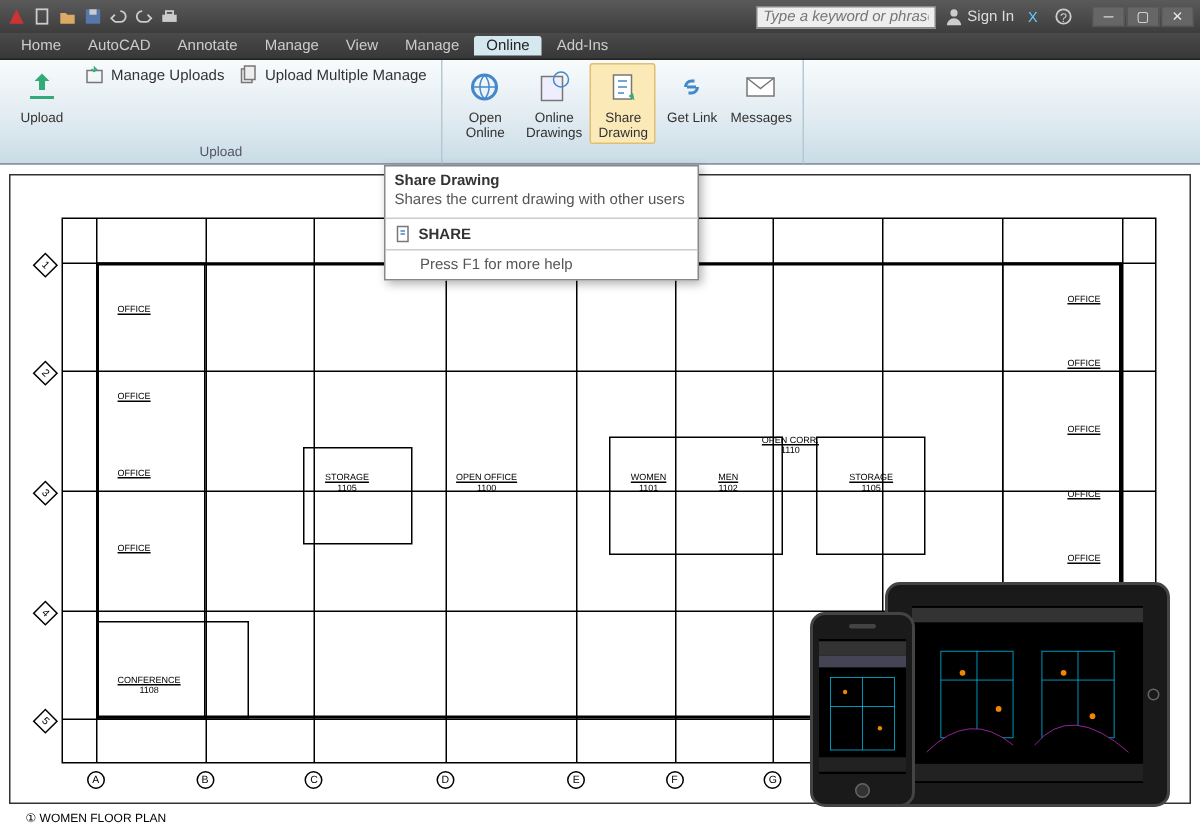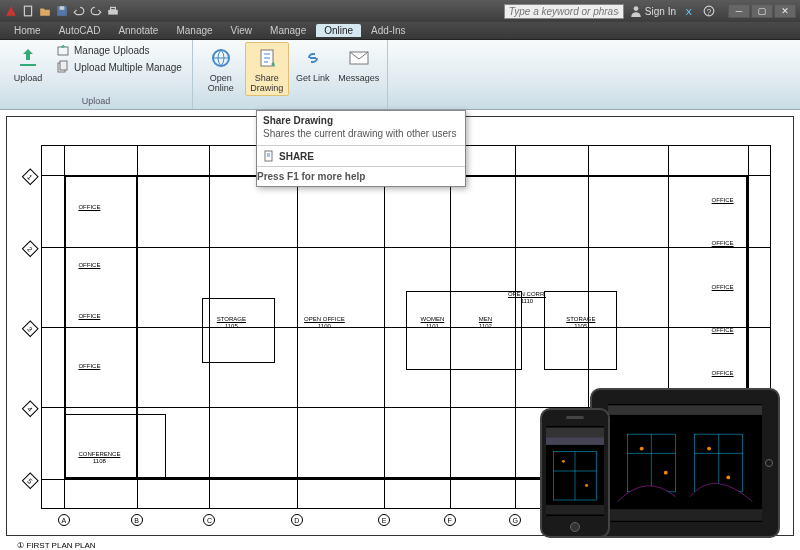--- a/index.html
+++ b/index.html
@@ -20,27 +20,27 @@
 .ribbon{height:70px;background:linear-gradient(#f8fbfc,#dfeaf0 60%,#c9dce6);display:flex;border-bottom:1px solid #9ab}
 .ribbon-group{border-right:1px solid #b5c9d5;padding:2px 6px;display:flex;flex-direction:column;justify-content:space-between}
 .group-items{display:flex;gap:2px;align-items:flex-start}
 .group-label{font-size:9px;color:#556;text-align:center;padding:1px 0}
 .rbtn-big{display:flex;flex-direction:column;align-items:center;width:44px;padding:2px;cursor:pointer;border:1px solid transparent;border-radius:2px}
 .rbtn-big.active{background:#fce9b8;border-color:#e0c070}
 .rbtn-big-ico{width:26px;height:26px;display:flex;align-items:center;justify-content:center}
 .rbtn-big-lbl{font-size:9px;color:#333;text-align:center;line-height:10px;margin-top:2px}
 .rbtn-small{display:flex;align-items:center;gap:4px;font-size:10px;color:#333;padding:1px 4px;cursor:pointer}
 .rbtn-small-ico{width:14px;height:14px;display:flex;align-items:center;justify-content:center}
-.vstack{display:flex;flex-direction:column;gap:1px}
+.vstack{display:flex;flex-direction:row;gap:1px}
 .tooltip{position:absolute;left:256px;top:110px;width:210px;background:#fff;border:1px solid #888;font-size:10px;box-shadow:2px 2px 6px rgba(0,0,0,.3);z-index:50}
 .tooltip-title{font-weight:bold;padding:4px 6px 2px;color:#333}
 .tooltip-desc{padding:0 6px 6px;color:#555}
 .tooltip-sep{border-top:1px solid #ccc}
 .tooltip-share{padding:4px 6px;font-weight:bold;color:#333;display:flex;align-items:center;gap:4px}
-.tooltip-f1{padding:4px 0;color:#555;font-weight:bold}
+.tooltip-f1{padding:4px 23px;color:#555;font-weight:normal}
 .canvas{position:relative;width:800px;height:440px;background:#fff}
 .paper{position:absolute;left:6px;top:6px;right:6px;height:420px;border:1px solid #333}
 .inner-border{position:absolute;left:34px;top:28px;right:22px;bottom:26px;border:1px solid #000}
 .col-line{position:absolute;width:1px;background:#000;top:0;bottom:0}
 .row-line{position:absolute;height:1px;background:#000;left:0;right:0}
 .col-lbl{position:absolute;bottom:-18px;width:12px;height:12px;border:1px solid #000;border-radius:50%;font-size:7px;display:flex;align-items:center;justify-content:center;transform:translateX(-6px);background:#fff}
 .row-lbl{position:absolute;left:-22px;width:12px;height:12px;border:1px solid #000;font-size:7px;display:flex;align-items:center;justify-content:center;transform:translateY(-6px);background:#fff;transform-origin:center;rotate:45deg}
 .wall{position:absolute;background:none;border:1.5px solid #000}
 .room-lbl{position:absolute;font-size:6px;text-align:center;line-height:7px}
 .room-lbl .r-name{text-decoration:underline}
@@ -175,20 +175,29 @@
     <div class="group-items">
       <div class="rbtn-big">
           <div class="rbtn-big-ico">
             <svg width="24" height="24" viewBox="0 0 24 24">
               <circle cx="12" cy="12" r="8" fill="none" stroke="#48c" stroke-width="2"></circle>
               <path d="M4 12h16M12 4a12 12 0 010 16M12 4a12 12 0 000 16" fill="none" stroke="#48c"></path>
             </svg>
           </div>
           <div class="rbtn-big-lbl">Open Online</div>
         </div>
+      <div class="rbtn-big">
+          <div class="rbtn-big-ico">
+            <svg width="24" height="24" viewBox="0 0 24 24">
+              <rect x="4" y="5" width="14" height="16" fill="#eef" stroke="#777"></rect>
+              <circle cx="17" cy="7" r="5" fill="none" stroke="#48c"></circle>
+            </svg>
+          </div>
+          <div class="rbtn-big-lbl">Online Drawings</div>
+        </div>
       <div class="rbtn-big active">
           <div class="rbtn-big-ico">
             <svg width="24" height="24" viewBox="0 0 24 24">
               <rect x="6" y="4" width="12" height="16" fill="#fff" stroke="#777"></rect>
               <path d="M9 8h6M9 12h6M9 16h4" stroke="#48c"></path>
               <path d="M16 18l4 3-1-5" fill="#3a7"></path>
             </svg>
           </div>
           <div class="rbtn-big-lbl">Share Drawing</div>
         </div>
@@ -300,21 +309,21 @@
       <div class="room-lbl" style="left:5%;top:32%"><span class="r-name">OFFICE</span></div>
       <div class="room-lbl" style="left:5%;top:46%"><span class="r-name">OFFICE</span></div>
       <div class="room-lbl" style="left:5%;top:60%"><span class="r-name">OFFICE</span></div>
       <div class="room-lbl" style="right:5%;top:14%"><span class="r-name">OFFICE</span></div>
       <div class="room-lbl" style="right:5%;top:26%"><span class="r-name">OFFICE</span></div>
       <div class="room-lbl" style="right:5%;top:38%"><span class="r-name">OFFICE</span></div>
       <div class="room-lbl" style="right:5%;top:50%"><span class="r-name">OFFICE</span></div>
       <div class="room-lbl" style="right:5%;top:62%"><span class="r-name">OFFICE</span></div>
       <div class="room-lbl" style="right:5%;top:74%"><span class="r-name">OFFICE</span></div>
     </div>
-    <div class="viewtitle">① <span>FIRST PLAN PLAN</span></div>
+    <div class="viewtitle">① <span>WOMEN FLOOR PLAN</span></div>
   </div>
 
   <div class="tablet">
     <div class="tablet-screen">
       <svg viewBox="0 0 160 120">
           <rect width="160" height="120" fill="#000"></rect>
           <rect x="0" y="0" width="160" height="10" fill="#333"></rect>
           <rect x="0" y="108" width="160" height="12" fill="#222"></rect>
       <g stroke="#0cf" stroke-width="0.5" fill="none">
             <rect x="20" y="30" width="50" height="60"></rect>

